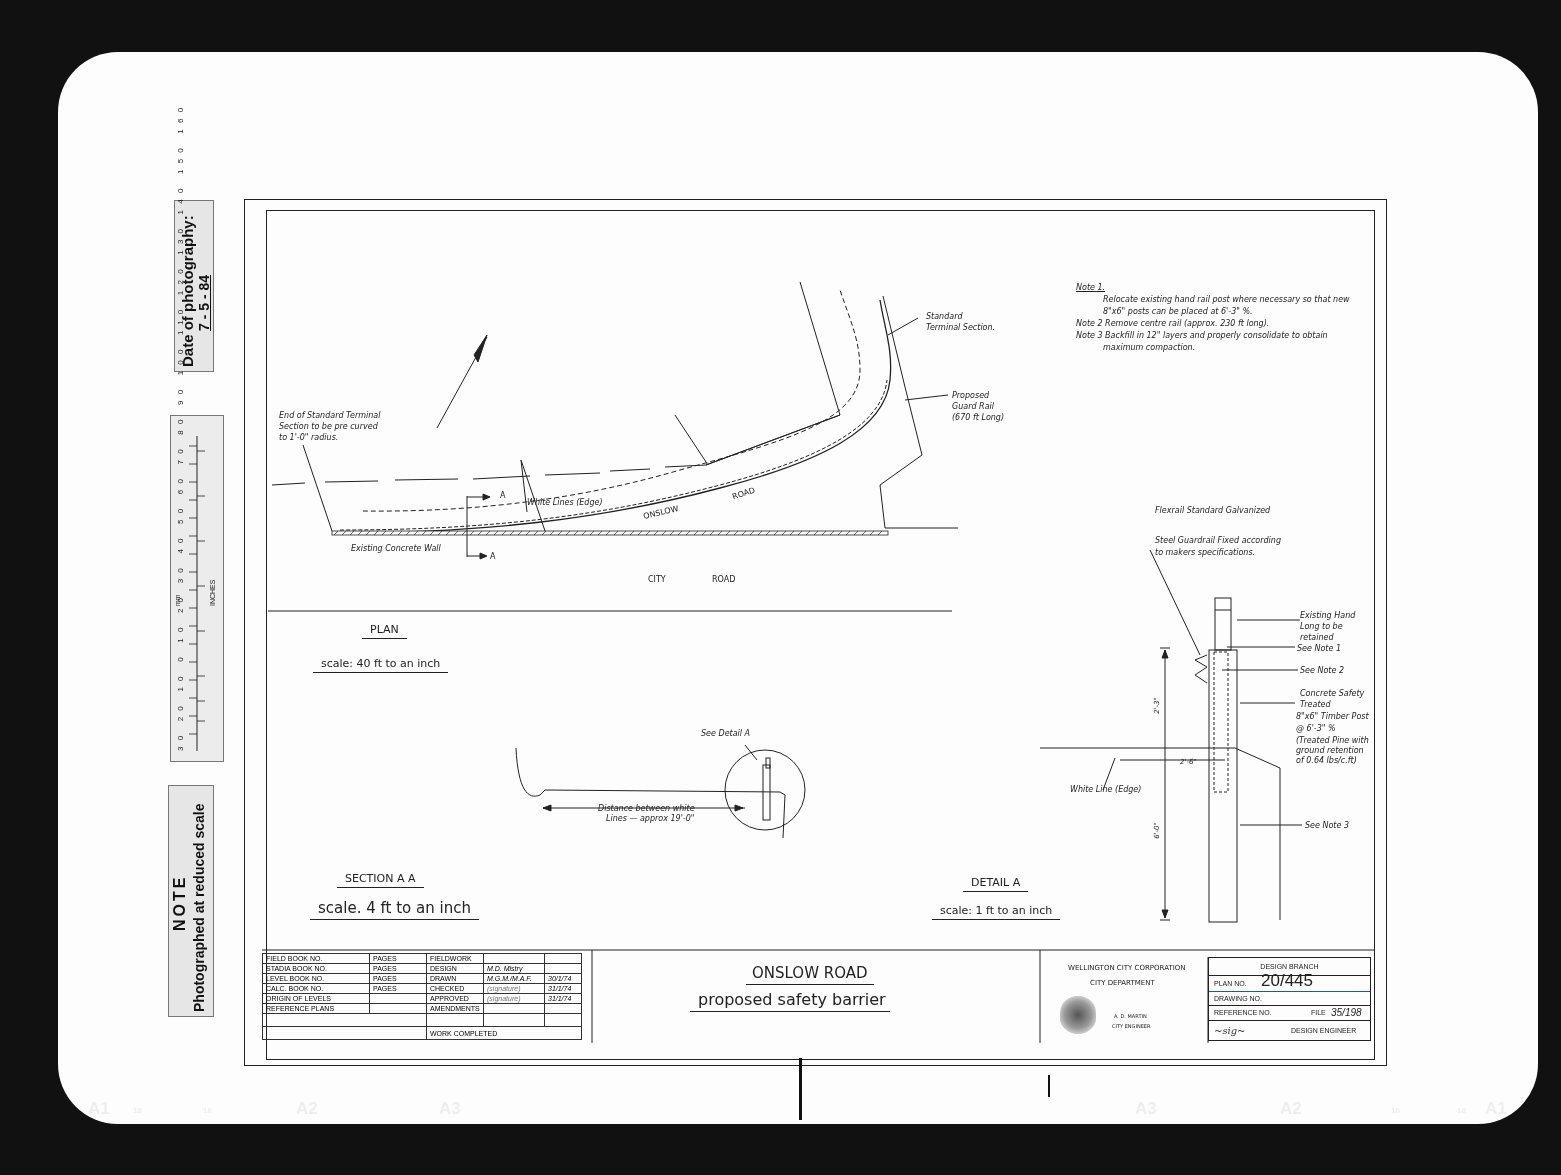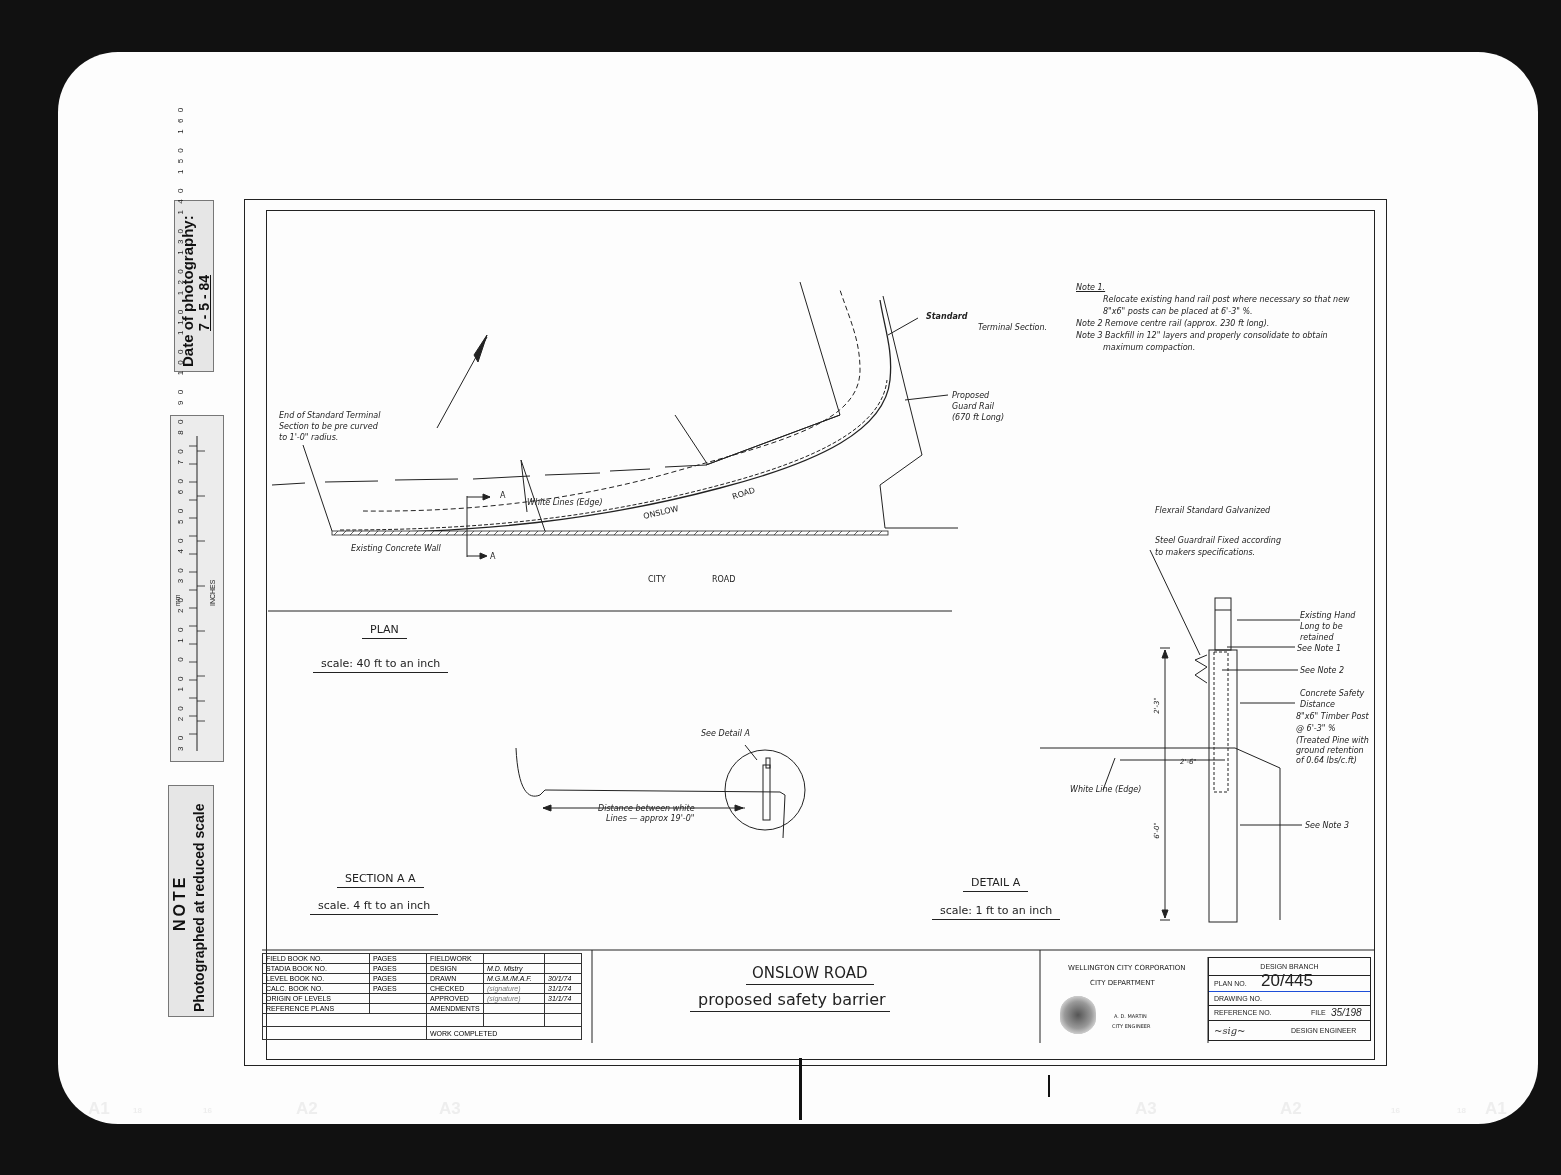--- a/index.html
+++ b/index.html
@@ -166,44 +166,44 @@
 <div class="hand" style="left:279px;top:421px;">Section to be pre curved</div>
 <div class="hand" style="left:279px;top:432px;">to 1'-0" radius.</div>
 <div class="hand" style="left:527px;top:453px;margin-top:44px;">White Lines (Edge)</div>
 <div class="hand" style="left:351px;top:543px;">Existing Concrete Wall</div>
 <div class="hand" style="left:500px;top:490px;font-style:normal;">A</div>
 <div class="hand" style="left:490px;top:551px;font-style:normal;">A</div>
 <div class="stencil" style="left:643px;top:508px;font-size:8px;transform:rotate(-13deg);">ONSLOW</div>
 <div class="stencil" style="left:732px;top:489px;font-size:8px;transform:rotate(-18deg);">ROAD</div>
 <div class="stencil" style="left:648px;top:575px;font-size:8px;">CITY</div>
 <div class="stencil" style="left:712px;top:575px;font-size:8px;">ROAD</div>
-<div class="hand" style="left:926px;top:311px;font-weight:bold;">Standard</div>
-<div class="hand" style="left:978px;top:322px;">Terminal Section.</div>
+<div class="hand" style="left:926px;top:311px;">Standard</div>
+<div class="hand" style="left:926px;top:322px;">Terminal Section.</div>
 <div class="hand" style="left:952px;top:390px;">Proposed</div>
 <div class="hand" style="left:952px;top:401px;">Guard Rail</div>
 <div class="hand" style="left:952px;top:412px;">(670 ft Long)</div>
 <div class="stencil ul" style="left:362px;top:623px;font-size:11px;">PLAN</div>
 <div class="stencil ul" style="left:313px;top:657px;font-size:11px;">scale: 40 ft to an inch</div>
 
 <div class="hand" style="left:701px;top:728px;">See Detail A</div>
 <div class="hand" style="left:598px;top:803px;">Distance between white</div>
 <div class="hand" style="left:606px;top:813px;">Lines — approx 19'-0"</div>
 <div class="stencil ul" style="left:337px;top:872px;font-size:11px;">SECTION A A</div>
-<div class="stencil ul" style="left:310px;top:899px;font-size:11px;">scale. 4 ft to an inch</div>
+<div class="stencil ul" style="left:310px;top:899px;font-size:15px;">scale. 4 ft to an inch</div>
 
 <div class="hand" style="left:1155px;top:505px;">Flexrail Standard Galvanized</div>
 <div class="hand" style="left:1155px;top:535px;">Steel Guardrail Fixed according</div>
 <div class="hand" style="left:1155px;top:547px;">to makers specifications.</div>
 <div class="hand" style="left:1300px;top:610px;">Existing Hand</div>
 <div class="hand" style="left:1300px;top:621px;">Long to be</div>
 <div class="hand" style="left:1300px;top:632px;">retained</div>
 <div class="hand" style="left:1297px;top:643px;">See Note 1</div>
 <div class="hand" style="left:1300px;top:665px;">See Note 2</div>
 <div class="hand" style="left:1300px;top:688px;">Concrete Safety</div>
-<div class="hand" style="left:1300px;top:699px;">Distance</div>
+<div class="hand" style="left:1300px;top:699px;">Treated</div>
 <div class="hand" style="left:1296px;top:711px;">8"x6" Timber Post</div>
 <div class="hand" style="left:1296px;top:723px;">@ 6'-3" %</div>
 <div class="hand" style="left:1296px;top:735px;">(Treated Pine with</div>
 <div class="hand" style="left:1296px;top:745px;">ground retention</div>
 <div class="hand" style="left:1296px;top:755px;">of 0.64 lbs/c.ft)</div>
 <div class="hand" style="left:1305px;top:820px;">See Note 3</div>
 <div class="hand" style="left:1070px;top:784px;">White Line (Edge)</div>
 <div class="hand" style="left:1180px;top:757px;font-size:7px;">2'-6"</div>
 <div class="hand" style="left:1149px;top:700px;font-size:7px;transform:rotate(-90deg);">2'-3"</div>
 <div class="hand" style="left:1149px;top:825px;font-size:7px;transform:rotate(-90deg);">6'-0"</div>

